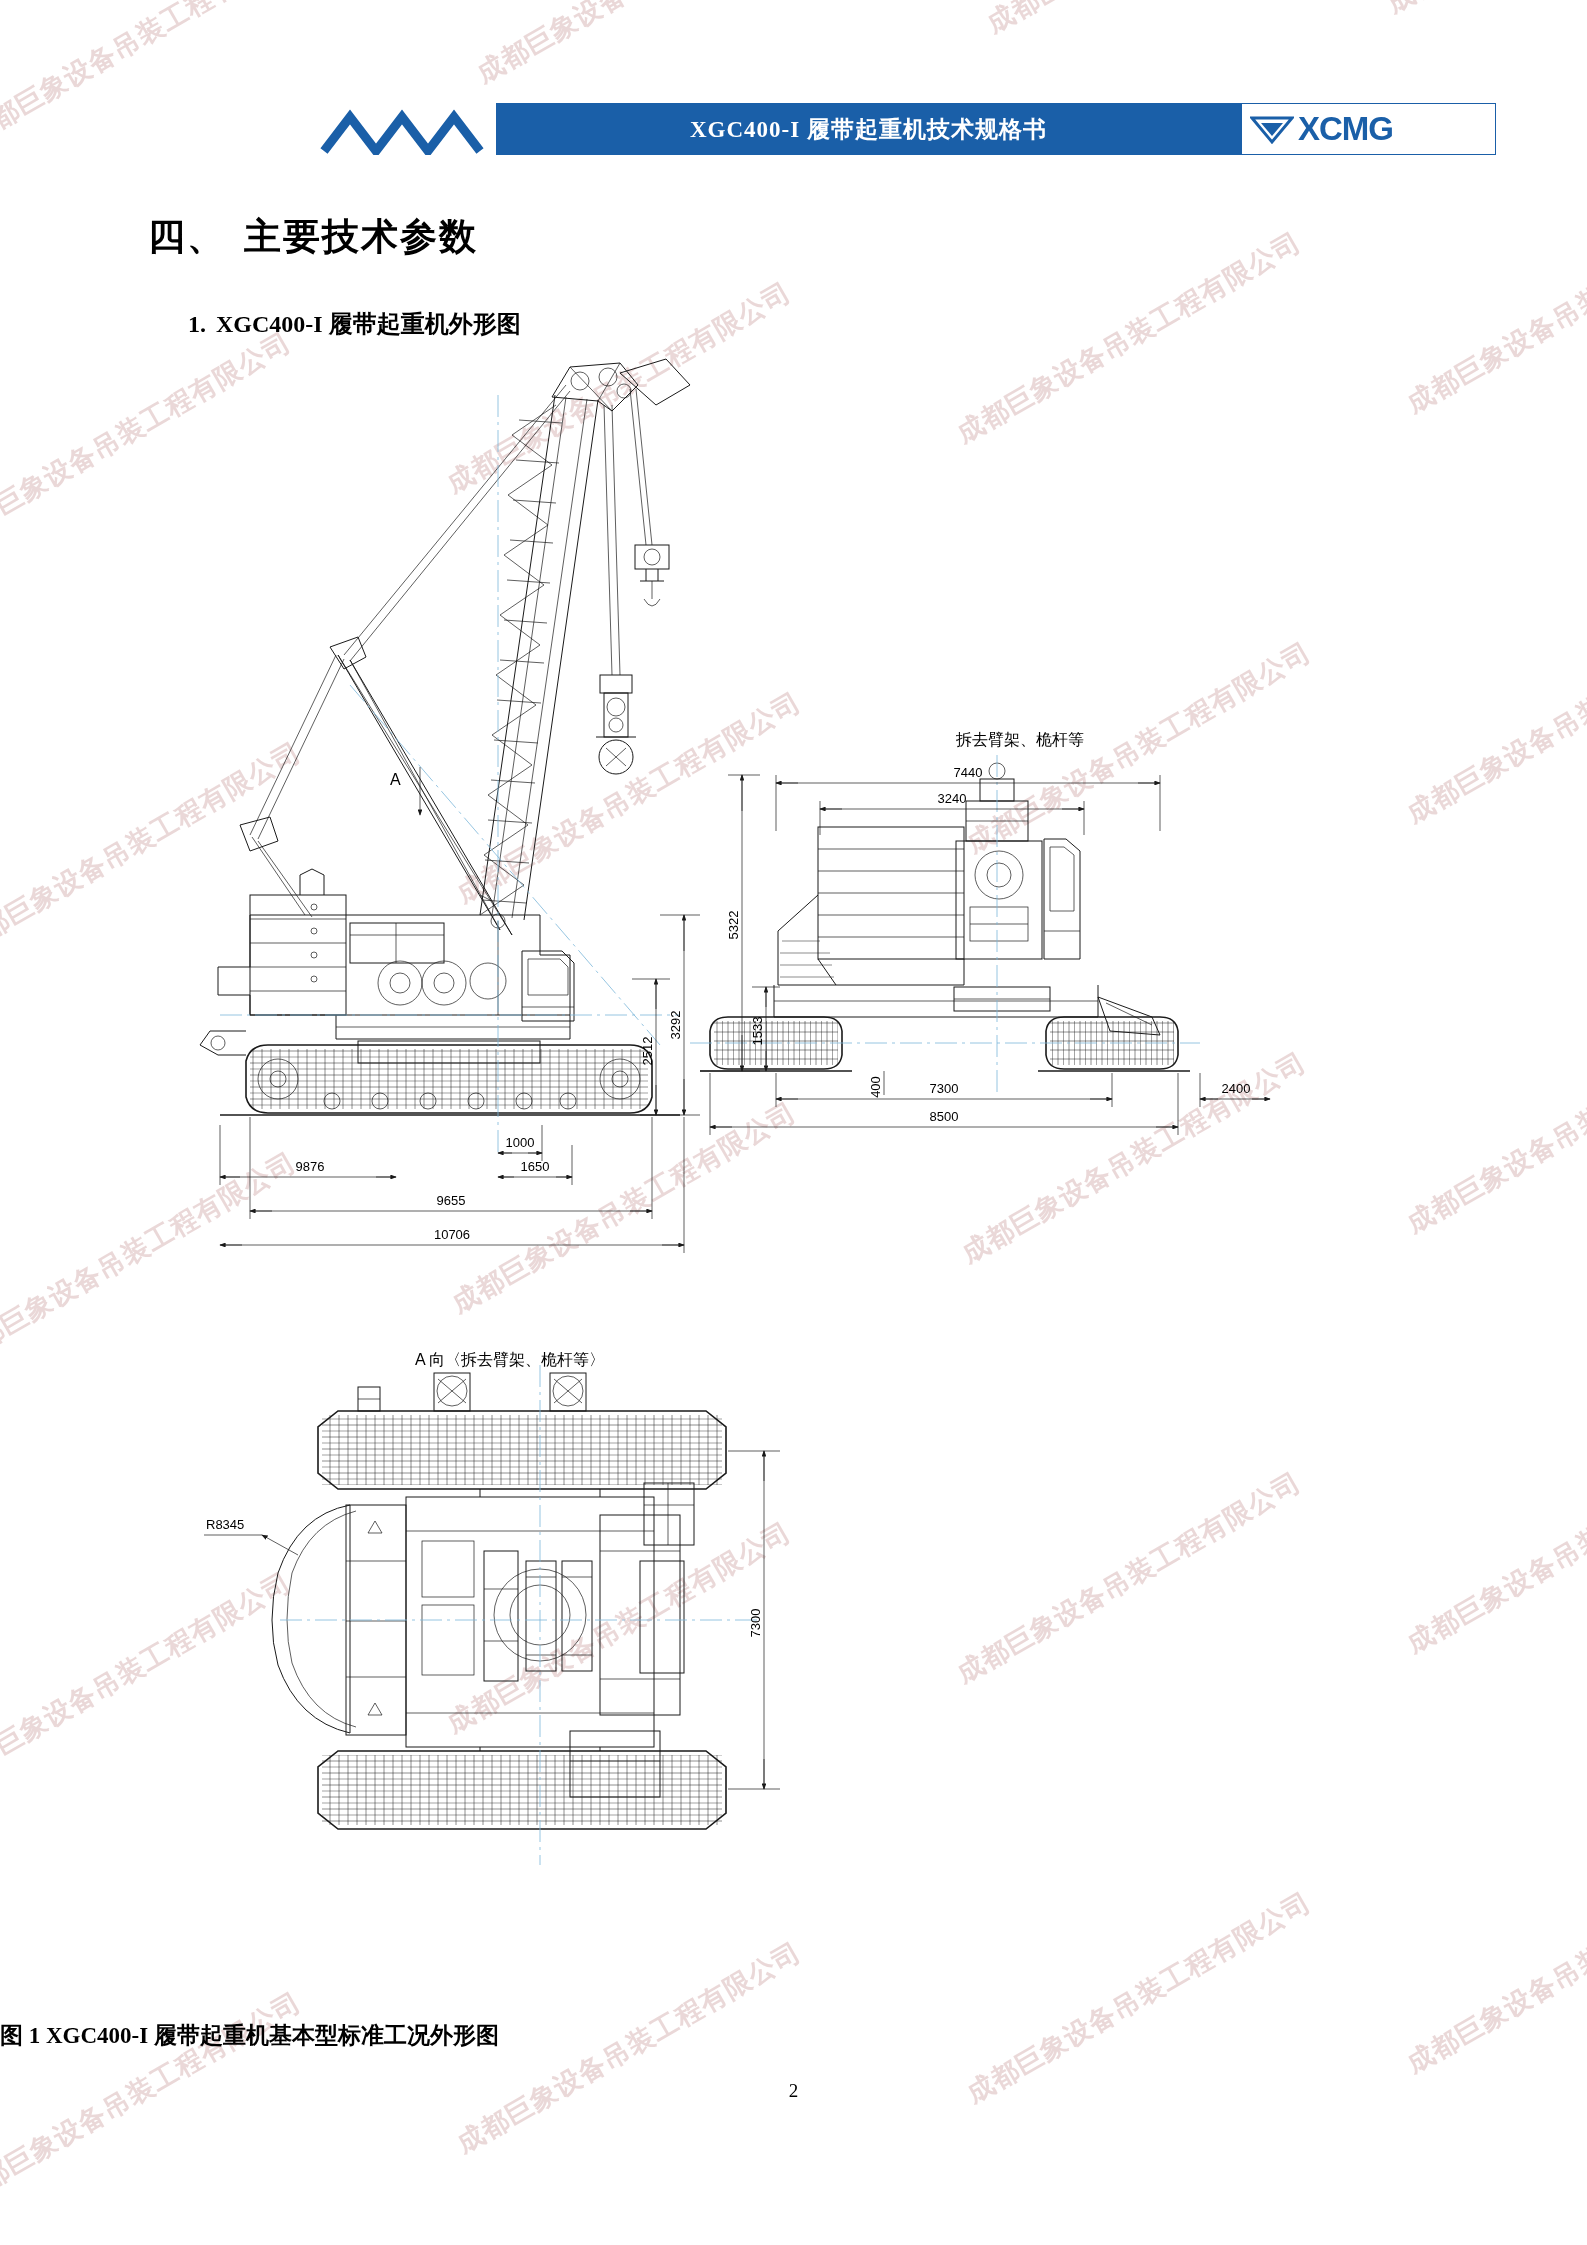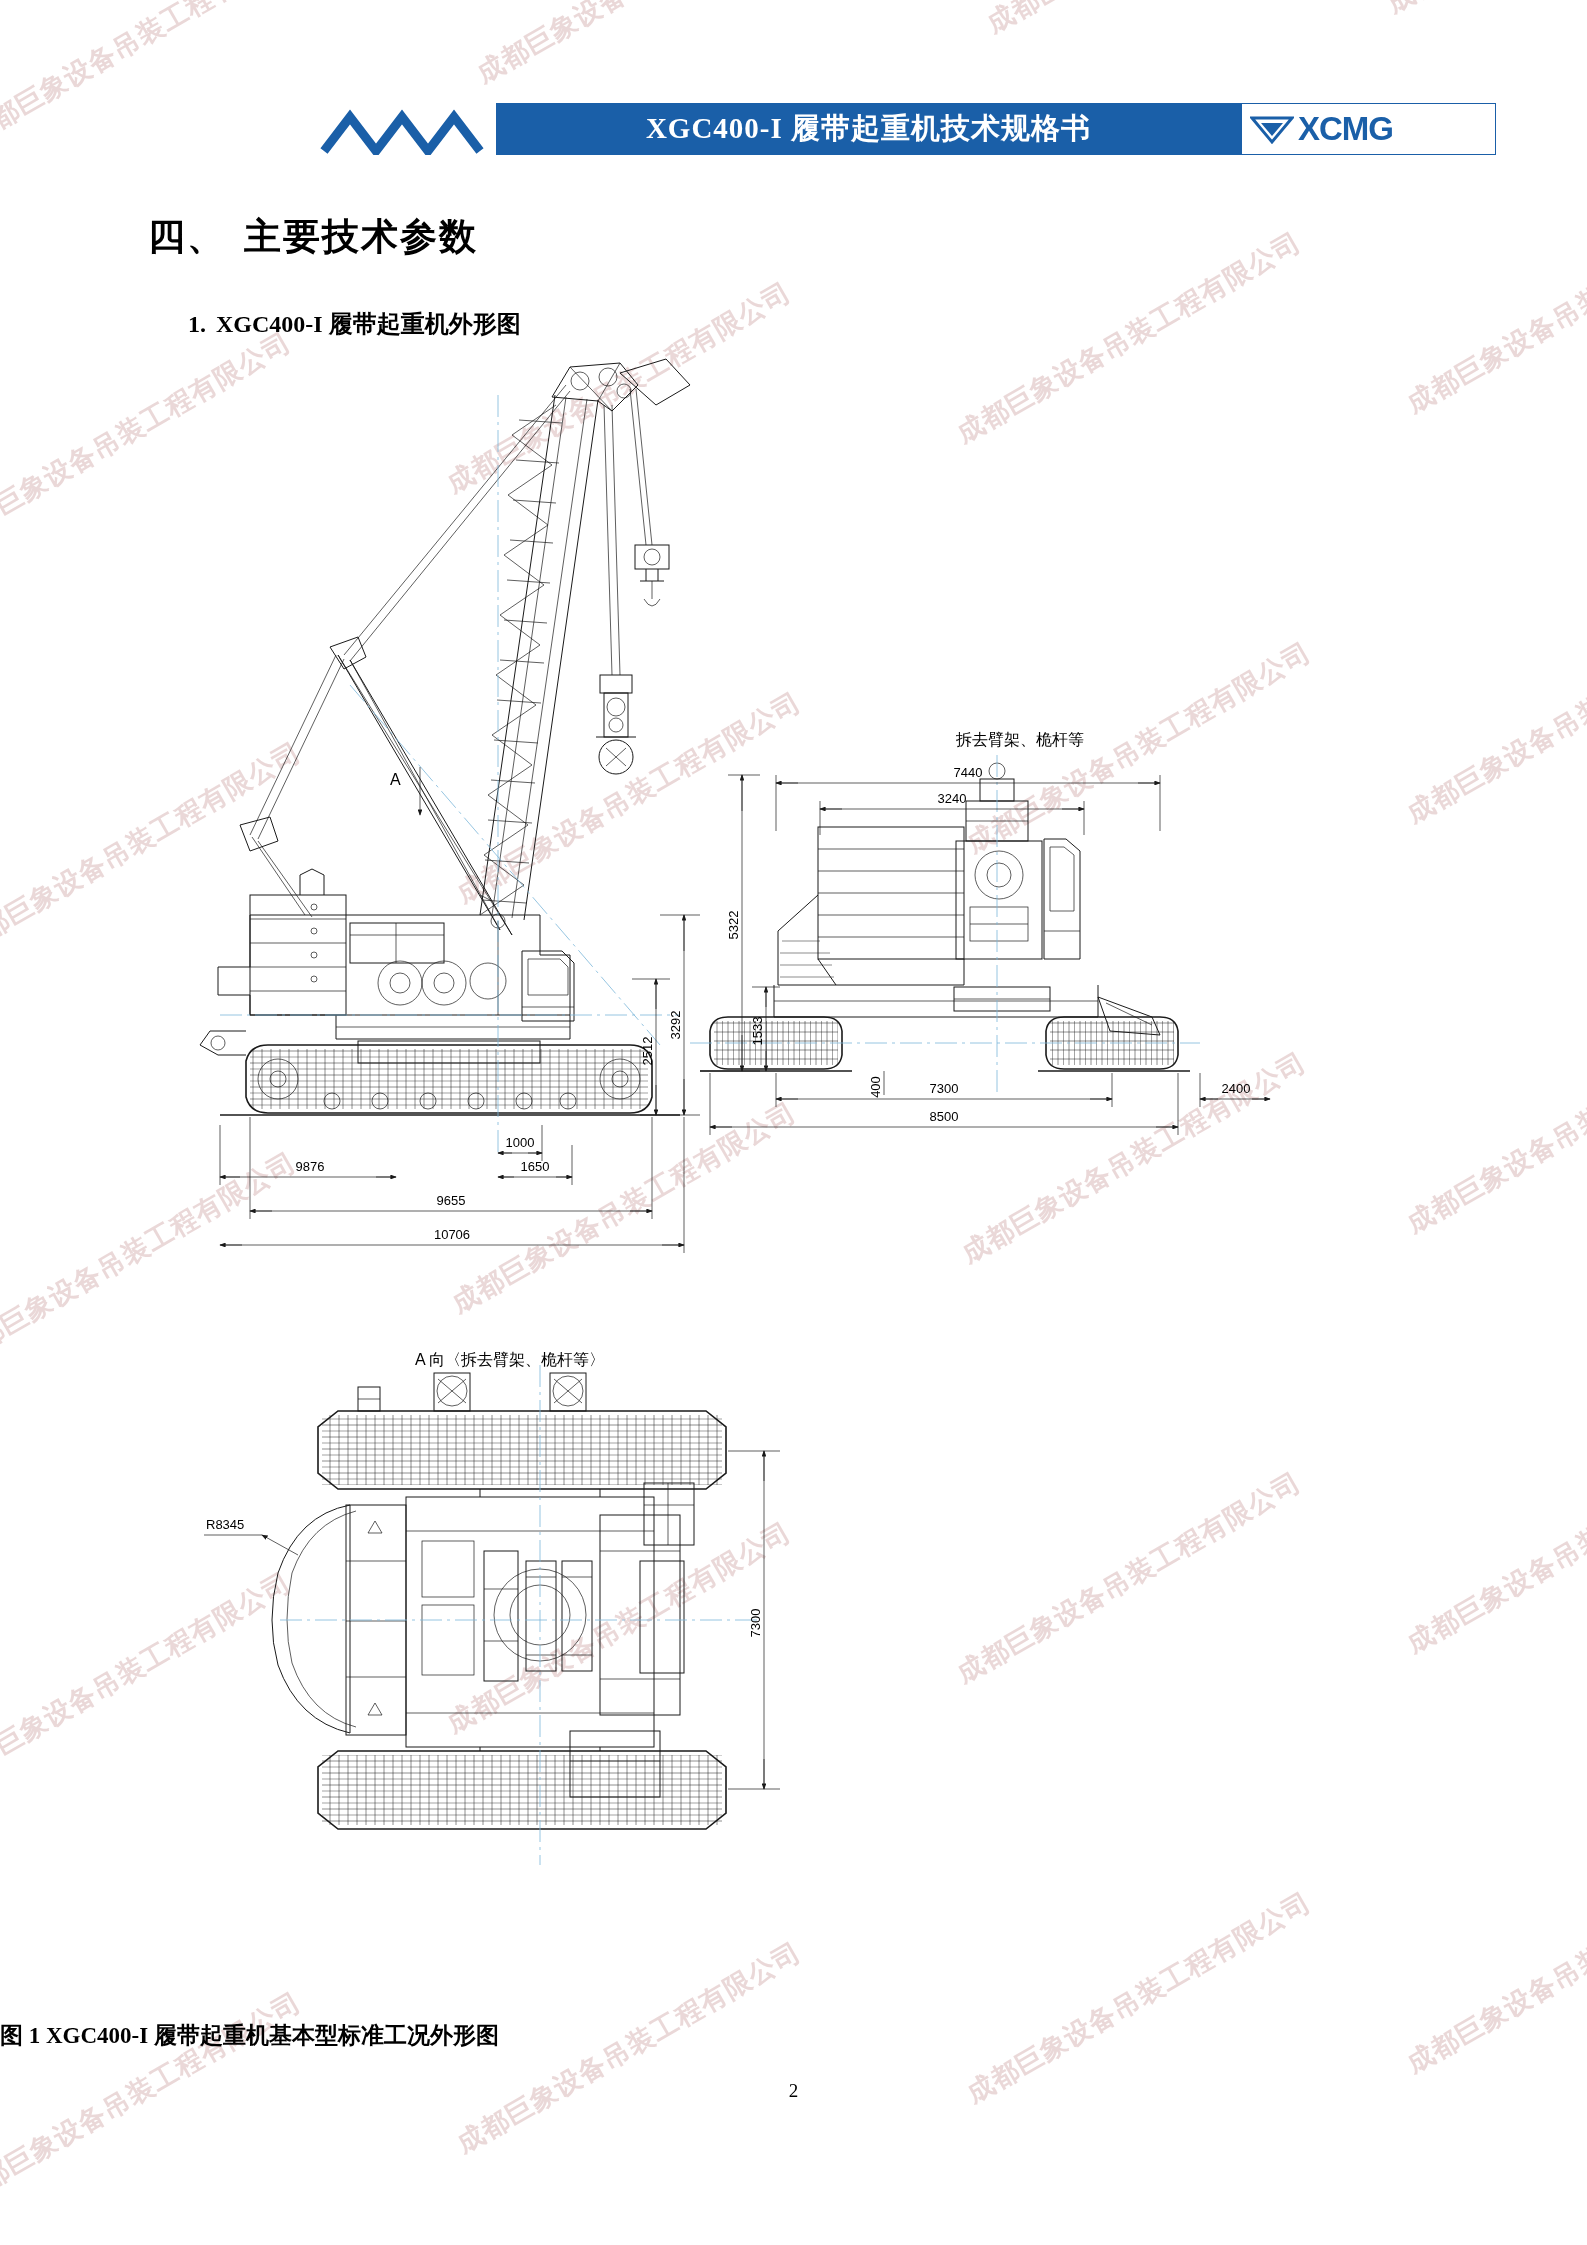--- a/index.html
+++ b/index.html
@@ -51,21 +51,21 @@
     top: 0;
     width: 745px;
     height: 52px;
     background: #1a5fa8;
     display: flex;
     align-items: center;
     justify-content: center;
   }
   .header-title {
     color: #ffffff;
-    font-size: 29px;
+    font-size: 23px;
     font-family: "Liberation Serif", serif;
     font-weight: 700;
     letter-spacing: 1px;
   }
   .header-zig {
     position: absolute;
     left: 0;
     top: 4px;
     width: 178px;
     height: 48px;

